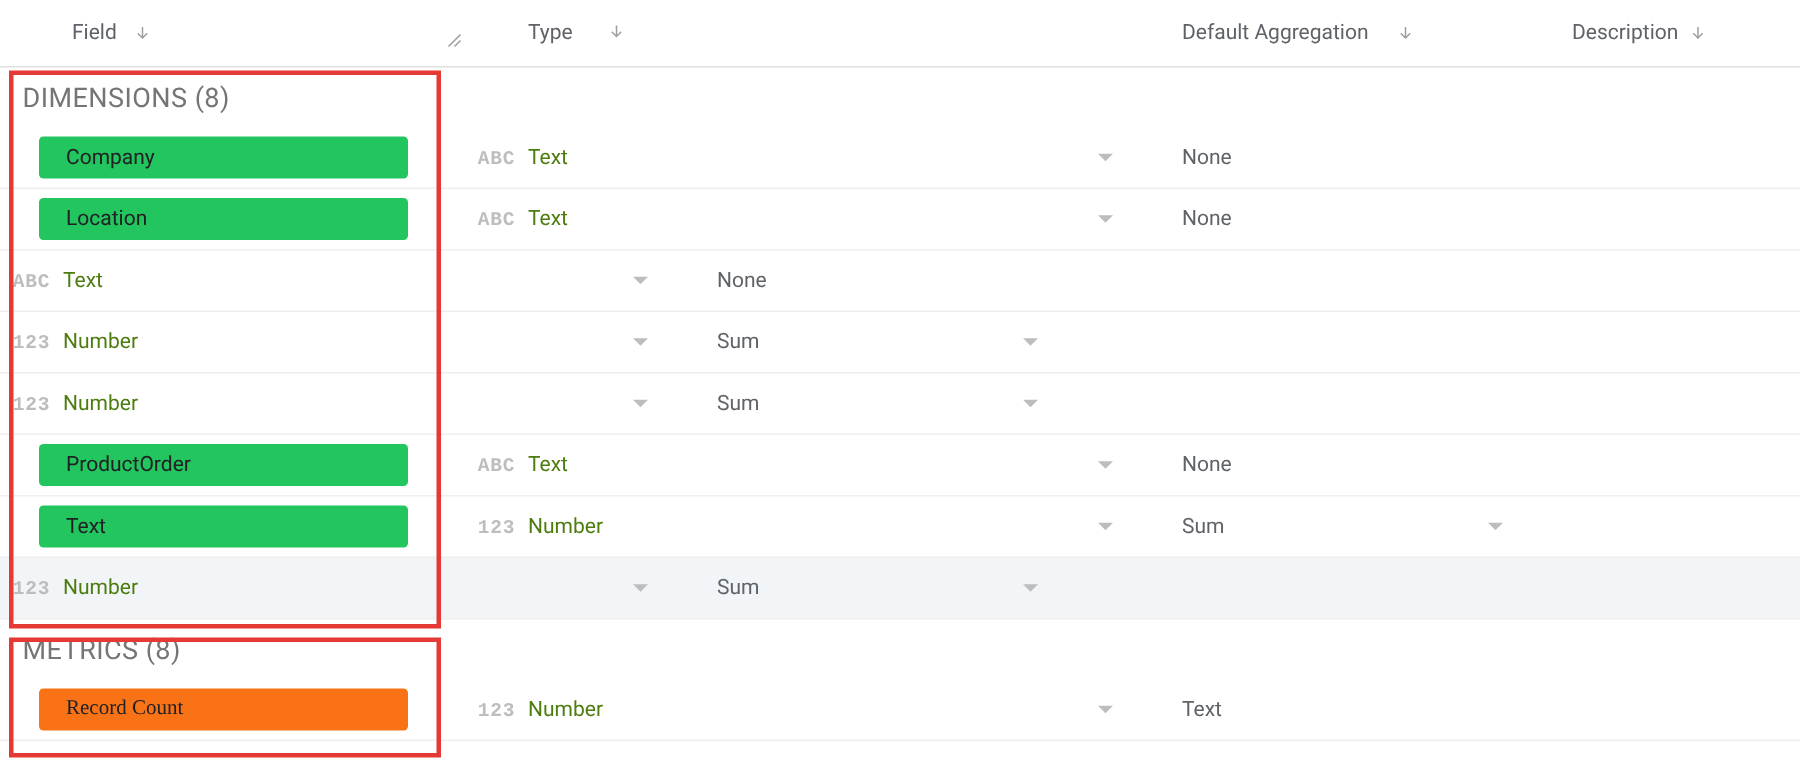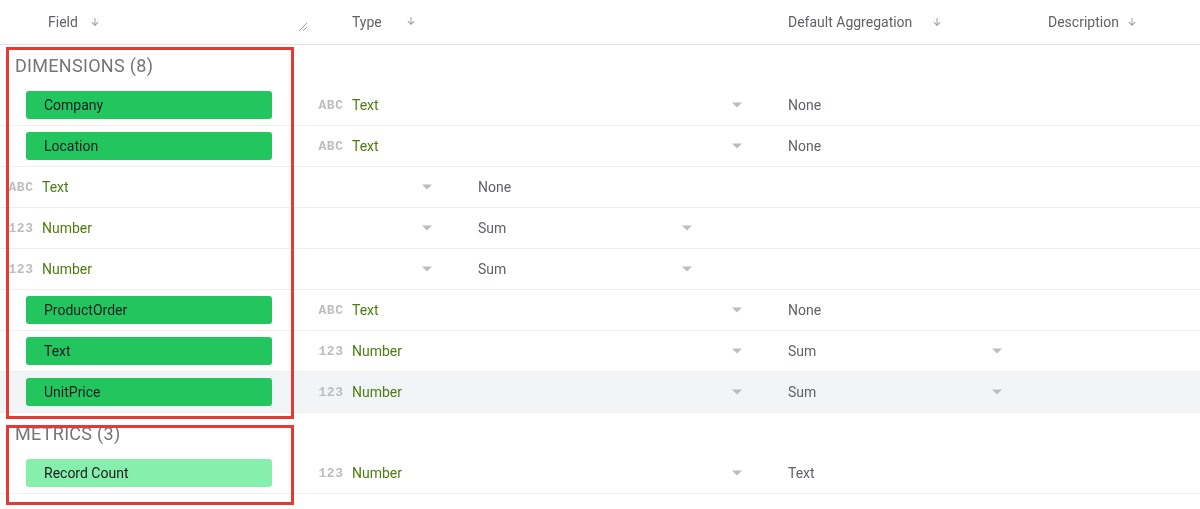--- a/index.html
+++ b/index.html
@@ -111,21 +111,22 @@
       align-items: center;
       padding-left: 18px;
       color: #202124;
       font-size: 14px;
       width: 246px;
     }
     .chip-dim {
       background: #22c55e;
     }
     .chip-metric {
-      background: #86efac;
+      background: #f97316;
+      font-family: Liberation Serif, serif;
     }
     .type-cell {
       width: 460px;
       display: flex;
       align-items: center;
       position: relative;
     }
     .type-icon {
       width: 42px;
       display: flex;
@@ -358,44 +359,41 @@
         </div>
         <div class="agg-cell">
           <span class="agg-label">Sum</span>
           <span class="agg-caret">
             <span class="caret-tri"></span>
           </span>
         </div>
         <div class="desc-cell"></div>
       </div>
       <div class="row hovered">
-        <div class="field-cell">
-          <div class="field-chip chip-dim">UnitPrice</div>
-        </div>
         <div class="type-cell">
           <div class="type-icon">
             <span>123</span>
           </div>
           <span class="type-label">Number</span>
           <span class="dropdown-caret">
             <span class="caret-tri"></span>
           </span>
         </div>
         <div class="agg-cell">
           <span class="agg-label">Sum</span>
           <span class="agg-caret">
             <span class="caret-tri"></span>
           </span>
         </div>
         <div class="desc-cell"></div>
       </div>
     </div>
 
   <div class="group-header">
-    <span>METRICS (3)</span>
+    <span>METRICS (8)</span>
   </div>
 
   <div id="met-rows">
       <div class="row">
         <div class="field-cell">
           <div class="field-chip chip-metric">Record Count</div>
         </div>
         <div class="type-cell">
           <div class="type-icon">
             <span>123</span>

